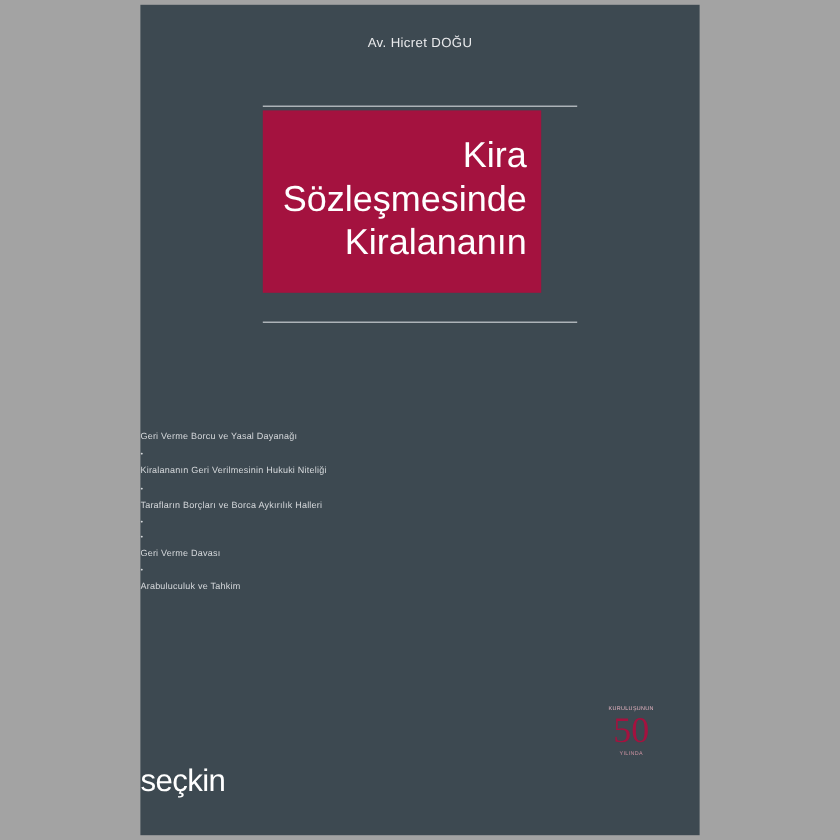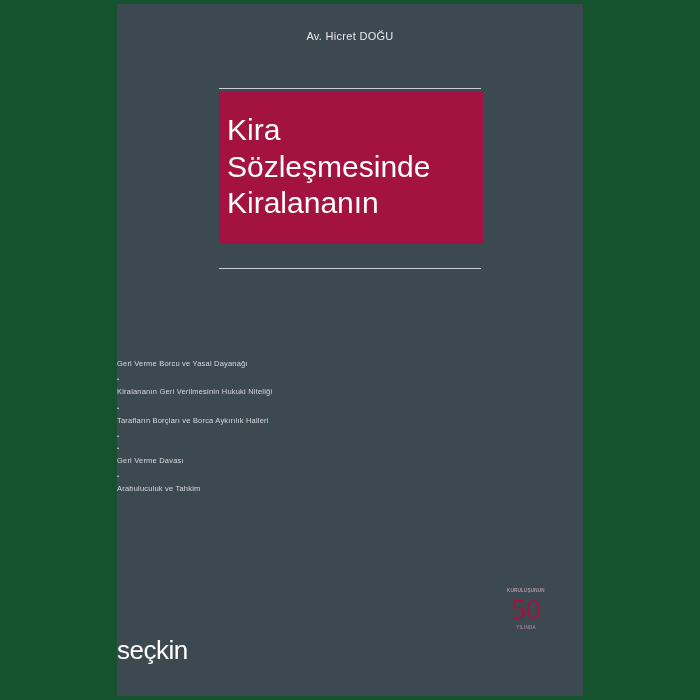--- a/index.html
+++ b/index.html
@@ -10,21 +10,21 @@
   body {
     width: 700px;
     height: 700px;
     font-family: "Liberation Sans", sans-serif;
     overflow: hidden;
   }
   .page {
     position: relative;
     width: 700px;
     height: 700px;
-    background: #14532d;
+    background: #a3a3a3;
   }
   
   .cover {
     position: absolute;
     left: 117px;
     top: 4px;
     width: 466px;
     height: 692px;
     background: #3d4951;
     overflow: hidden;
@@ -39,25 +39,25 @@
     color: #e9eaec;
     font-size: 11px;
     letter-spacing: 0.3px;
     font-family: "Liberation Sans", sans-serif;
   }
   
   .title-block {
     position: absolute;
     left: 102px;
     top: 88px;
-    width: 264px;
+    width: 232px;
     background: #a4123f;
-    padding: 20px 24px 22px 8px;
+    padding: 20px 12px 22px 8px;
     box-sizing: border-box;
-    text-align: left;
+    text-align: right;
   }
   .title-block .line {
     color: #ffffff;
     font-size: 30px;
     line-height: 1.22;
     font-weight: 400;
     font-family: "Liberation Sans", sans-serif;
     letter-spacing: 0px;
     white-space: nowrap;
   }

